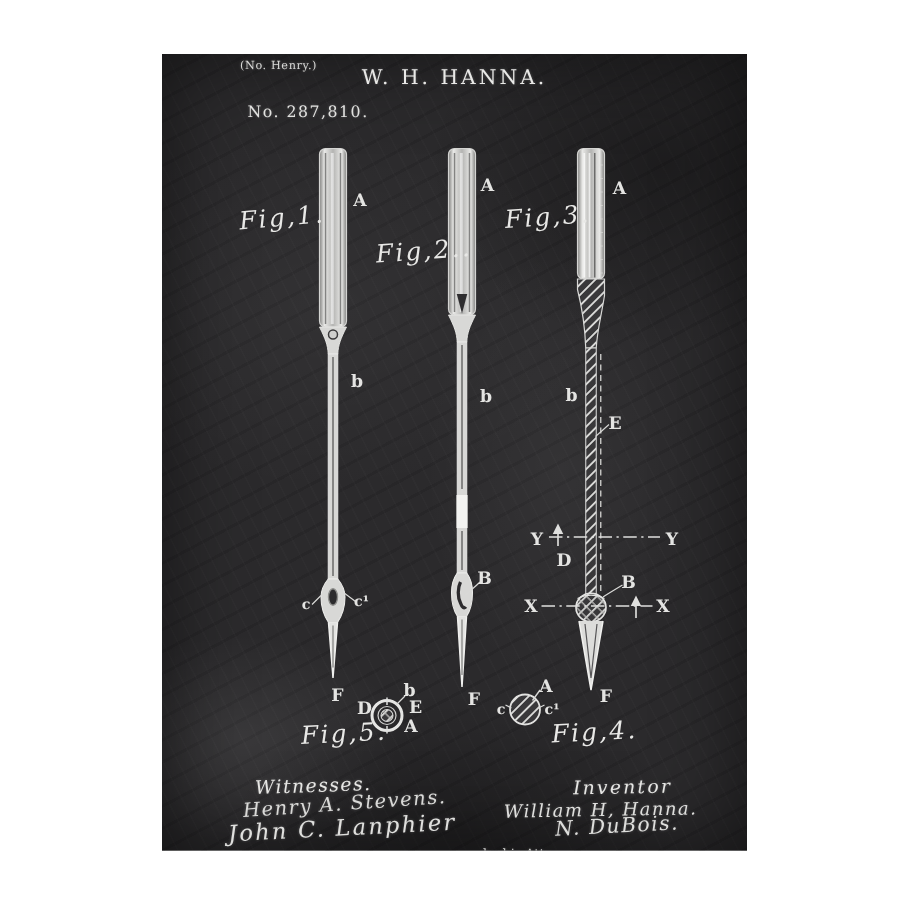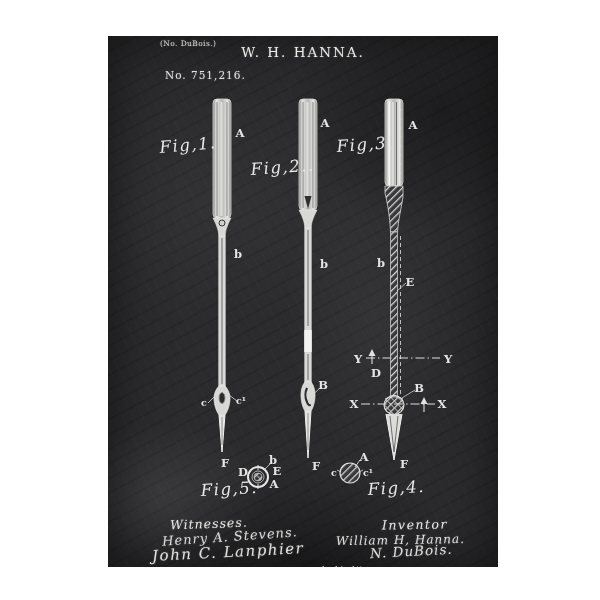--- a/index.html
+++ b/index.html
@@ -42,23 +42,23 @@
   .lbl{font-family:"DejaVu Serif",serif;font-weight:bold;font-size:11.5px;fill:#e4e4e2;}
   .lbl-sm{font-size:9.5px;}
   .figlbl{font-family:"DejaVu Serif",serif;font-style:italic;font-size:16.5px;letter-spacing:1.5px;fill:#e8e8e6;}
 </style>
 </head>
 <body>
 
 <div class="page">
   <div class="plate">
 
-    <div class="txt hdr-no-model">(No. DuBois.)</div>
+    <div class="txt hdr-no-model">(No. Henry.)</div>
     <div class="txt hdr-name">W. H. HANNA.</div>
-    <div class="txt hdr-number">No. 751,216.</div>
+    <div class="txt hdr-number">No. 287,810.</div>
 
     <svg class="drawing" width="390" height="531" viewBox="0 0 390 531">
       <defs>
         <linearGradient id="cyl" x1="0" y1="0" x2="1" y2="0">
           <stop offset="0" stop-color="#7e7e7c"></stop>
           <stop offset="0.18" stop-color="#e9e9e7"></stop>
           <stop offset="0.5" stop-color="#b4b4b2"></stop>
           <stop offset="0.82" stop-color="#e9e9e7"></stop>
           <stop offset="1" stop-color="#7e7e7c"></stop>
         </linearGradient>

